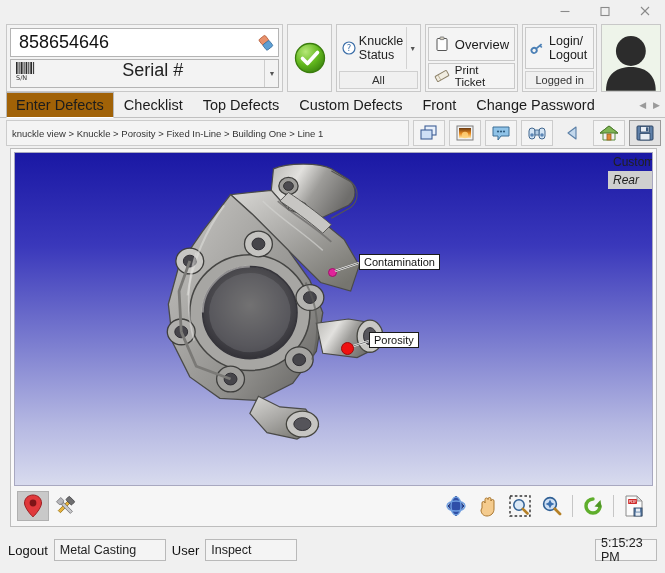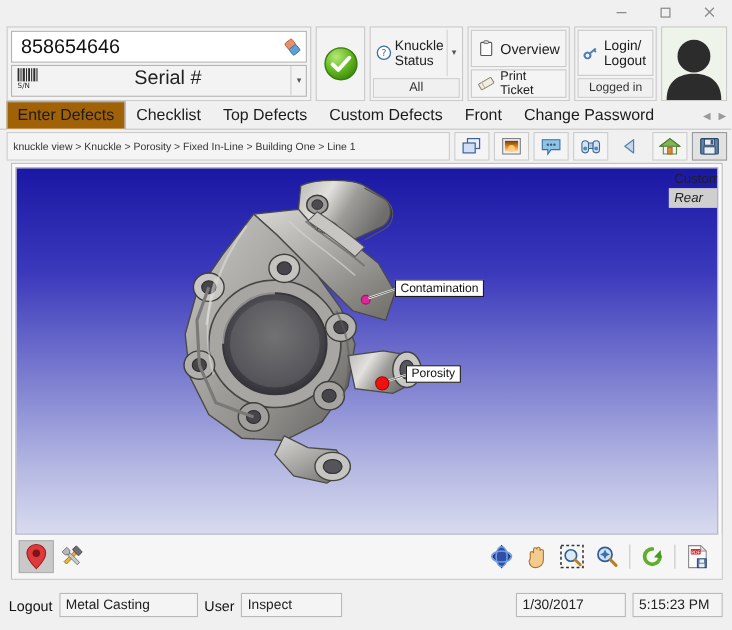--- a/index.html
+++ b/index.html
@@ -631,21 +631,20 @@
           <rect x="12" y="14" width="8" height="8" fill="#5f80a8" stroke="#2e4766" stroke-width="0.9"></rect>
           <rect x="14" y="14.6" width="4" height="3" fill="#e9eef4"></rect>
           <rect x="13.6" y="18.5" width="4.8" height="3.2" fill="#e9eef4"></rect>
         </svg>
       </div>
     </div>
   </div>
 
   <div class="statusbar">
     <span class="st-label">Logout</span>
-    <div class="st-field" style="width:126px">Metal Casting</div>
+    <div class="st-field" style="width:112px">Metal Casting</div>
     <span class="st-label">User</span>
     <div class="st-field" style="width:92px">Inspect</div>
     <div class="st-spacer"></div>
-    <div class="st-field" style="width:100px">1/30/2017</div>
-    <div class="st-field" style="width:82px">5:15:23 PM</div>
+    <div class="st-field" style="width:62px">5:15:23 PM</div>
   </div>
 
 </div>
 
 </body></html>

